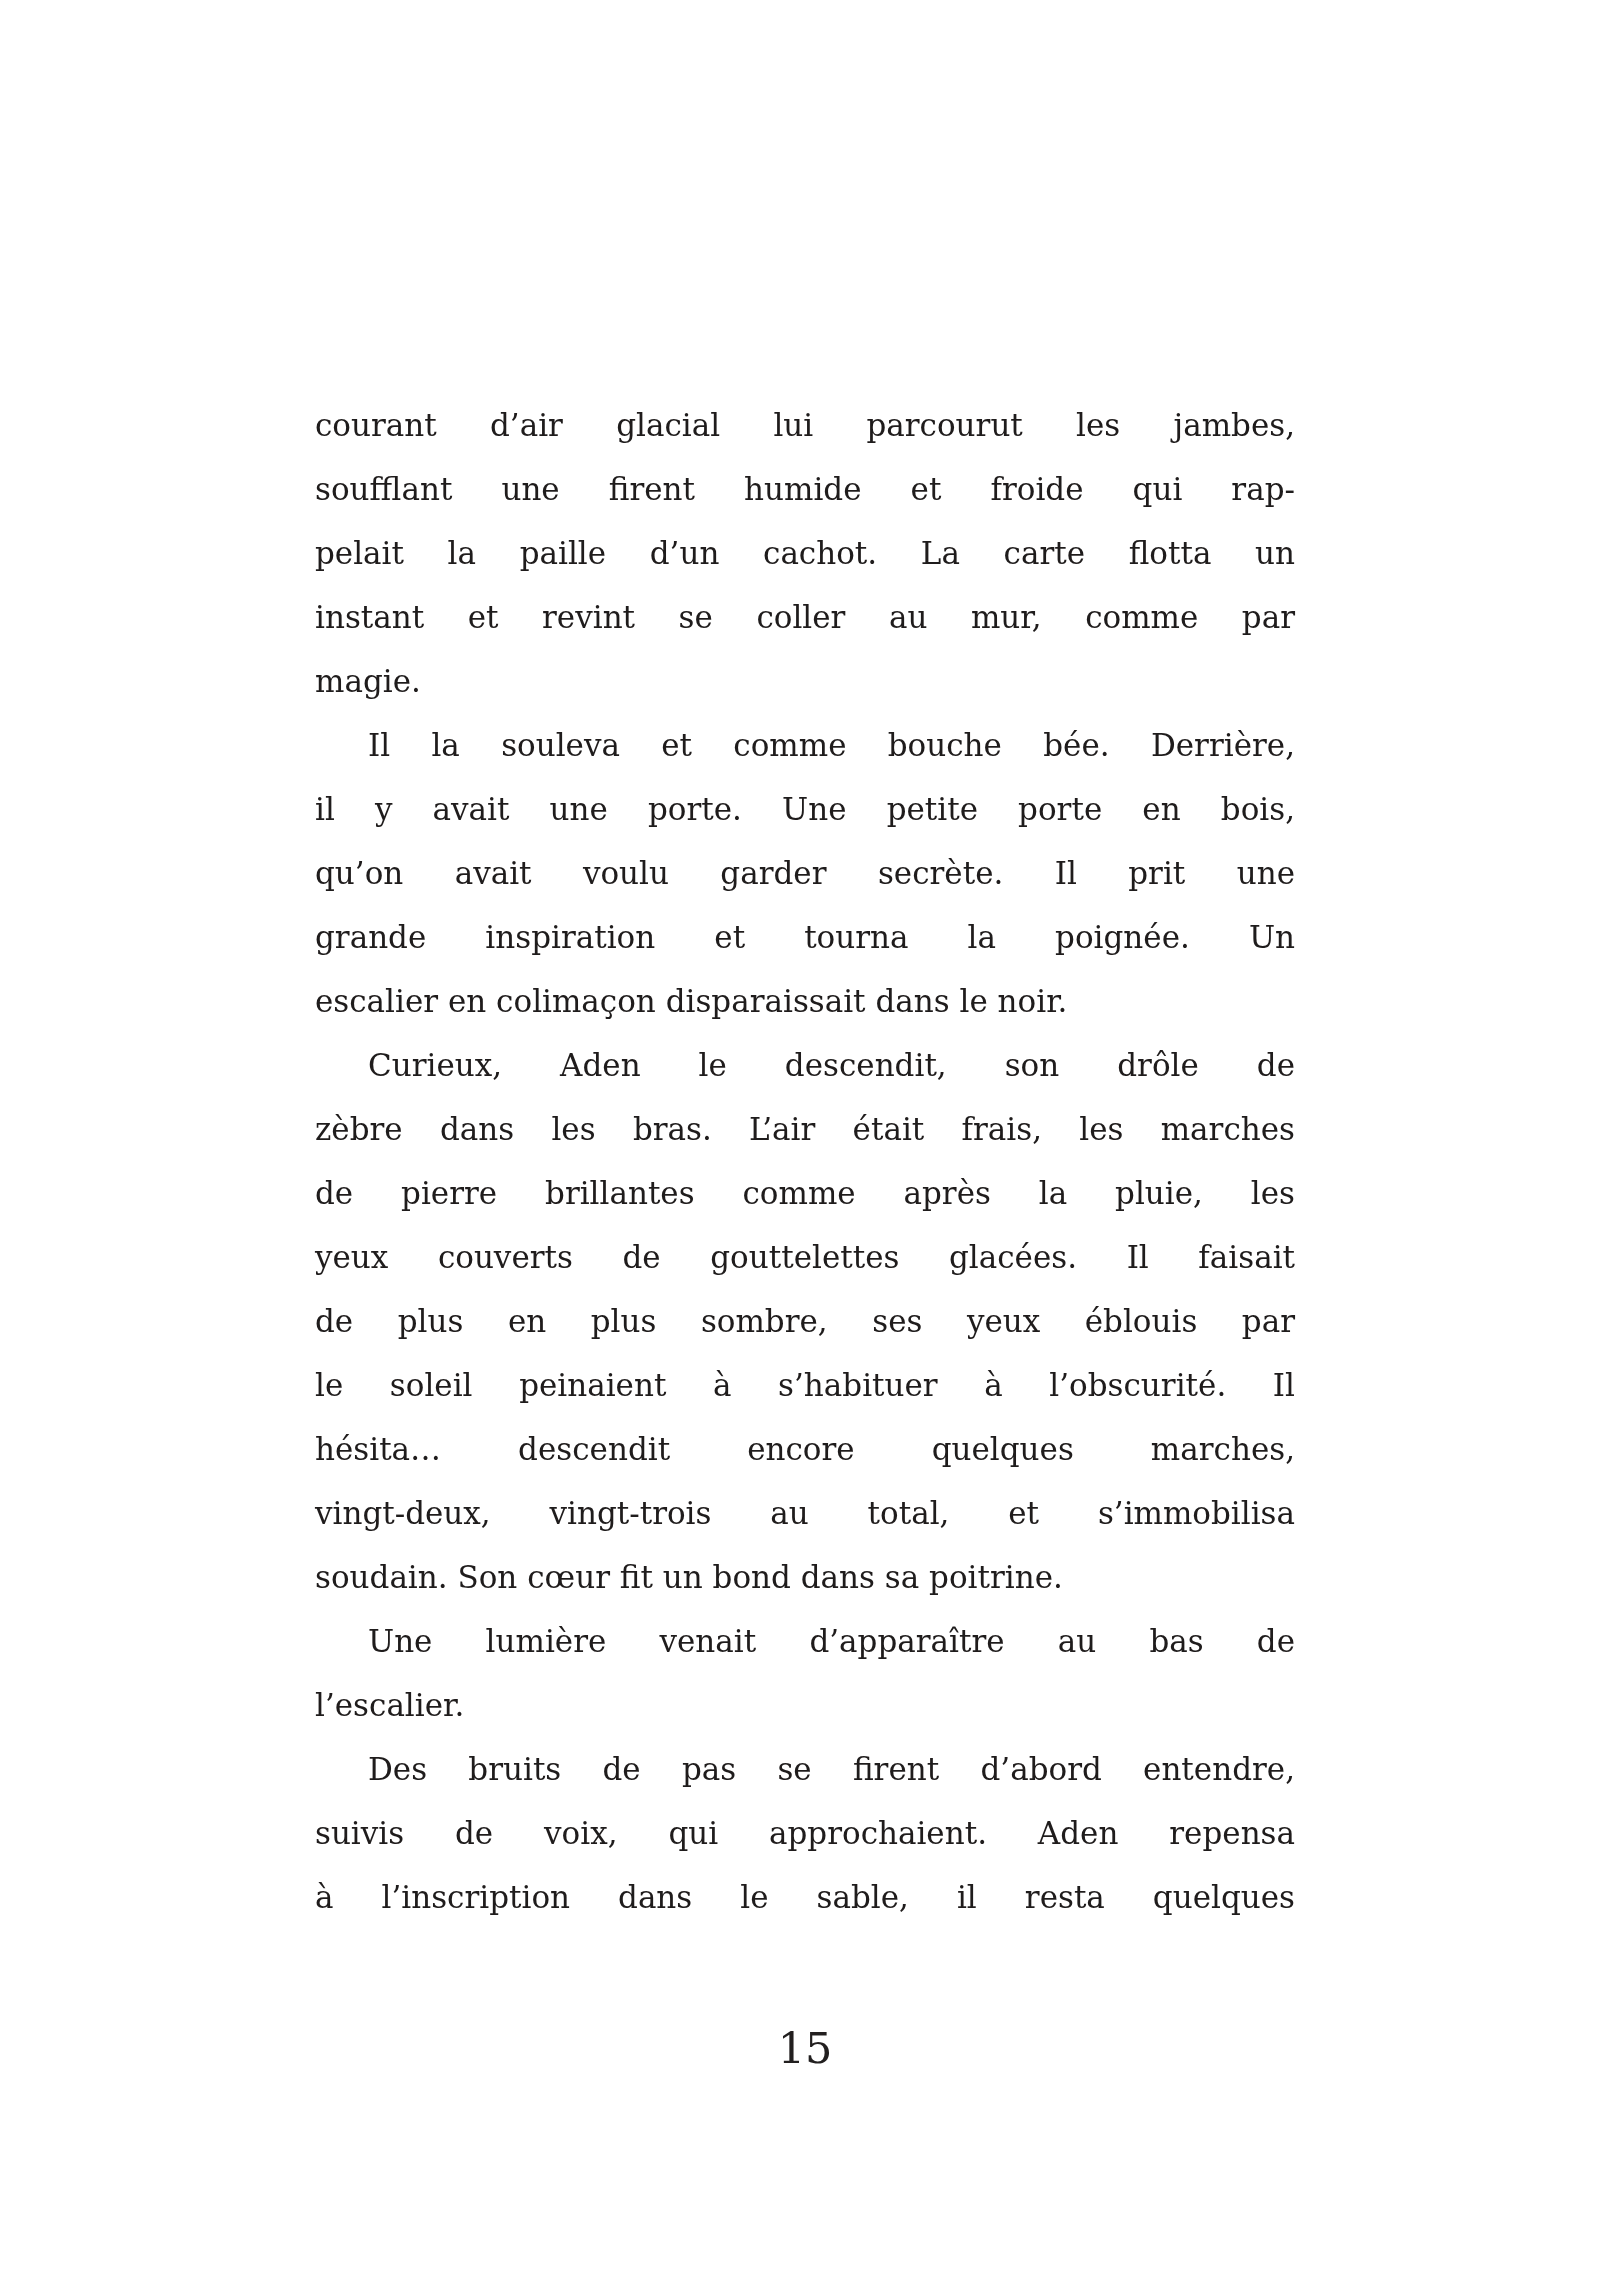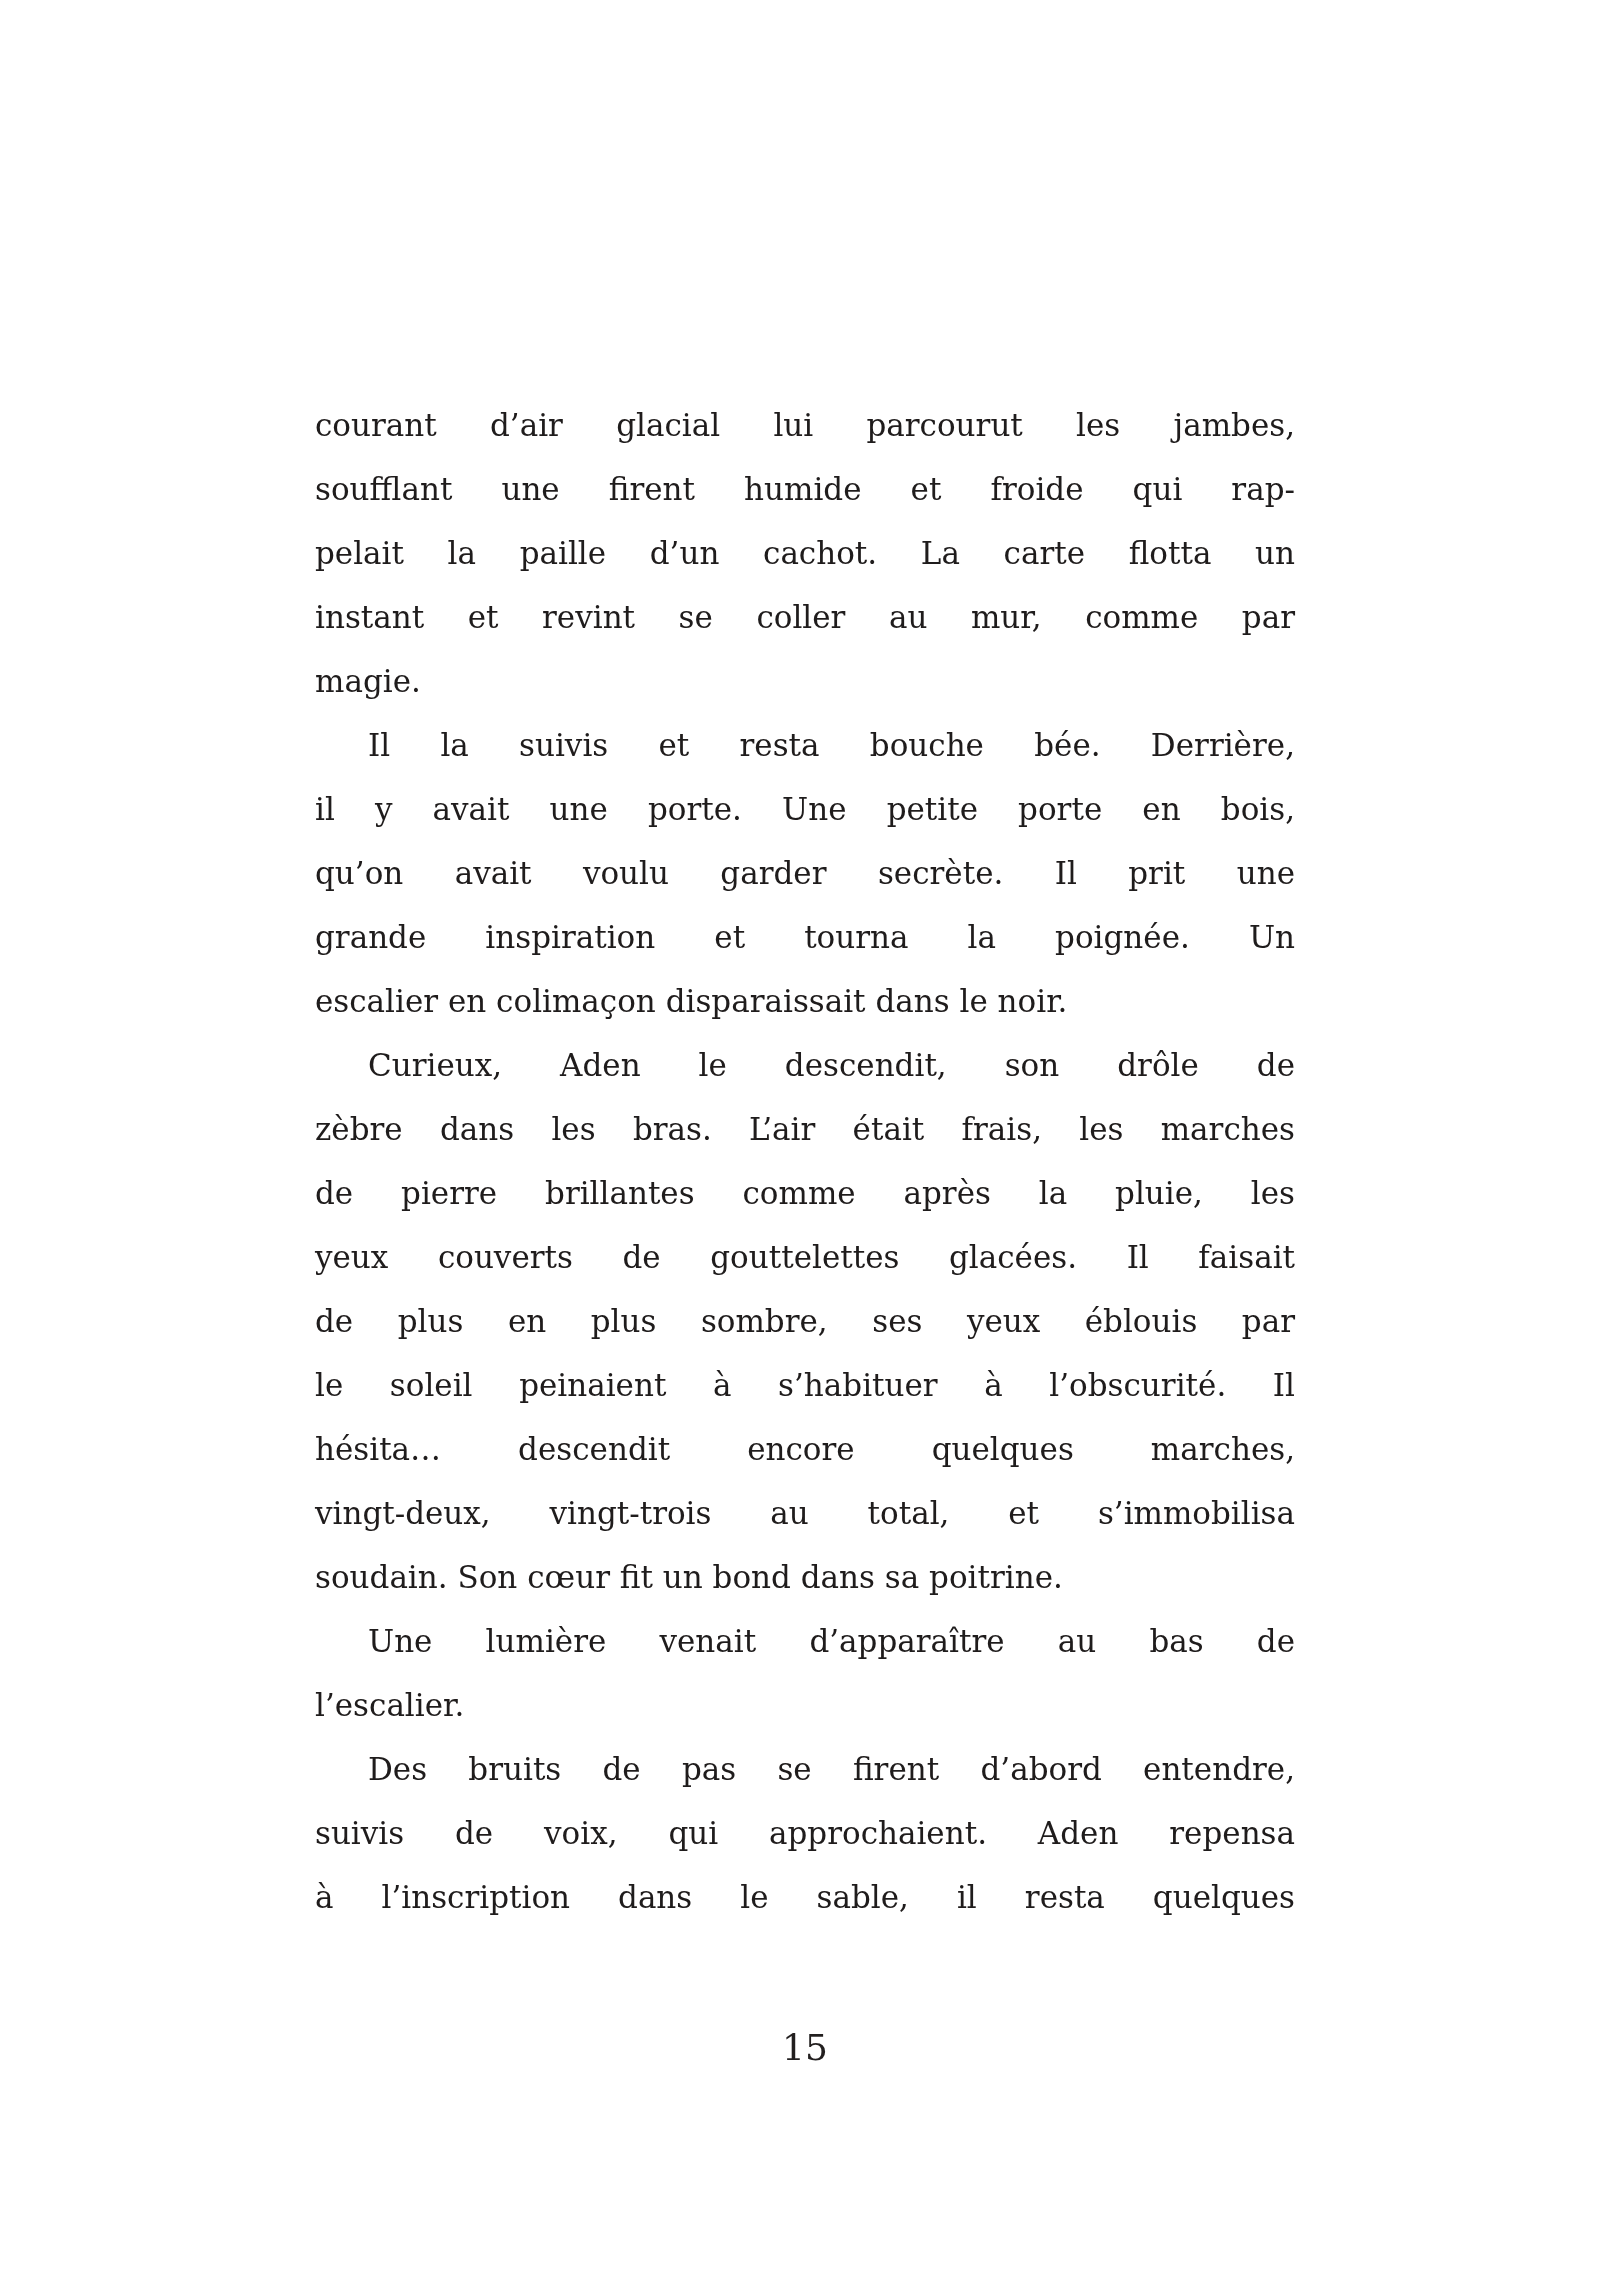--- a/index.html
+++ b/index.html
@@ -41,39 +41,39 @@
     text-align-last: left;
     -moz-text-align-last: left;
   }
   .folio {
     position: absolute;
     left: 315px;
     top: 2025px;
     width: 980px;
     height: 46px;
     line-height: 46px;
-    font-size: 36px;
+    font-size: 43px;
     text-align: center;
     color: #221f1f;
   }
 </style>
 </head>
 <body>
 
 <div class="page">
   <main class="text-block">
       <div class="paragraph">
         <div class="line">courant d’air glacial lui parcourut les jambes,</div>
         <div class="line">soufflant une firent humide et froide qui rap-</div>
         <div class="line">pelait la paille d’un cachot. La carte flotta un</div>
         <div class="line">instant et revint se coller au mur, comme par</div>
         <div class="line endline">magie.</div>
       </div>
       <div class="paragraph">
-        <div class="line indent">Il la suivis et resta bouche bée. Derrière,</div>
+        <div class="line indent">Il la souleva et comme bouche bée. Derrière,</div>
         <div class="line">il y avait une porte. Une petite porte en bois,</div>
         <div class="line">qu’on avait voulu garder secrète. Il prit une</div>
         <div class="line">grande inspiration et tourna la poignée. Un</div>
         <div class="line endline">escalier en colimaçon disparaissait dans le noir.</div>
       </div>
       <div class="paragraph">
         <div class="line indent">Curieux, Aden le descendit, son drôle de</div>
         <div class="line">zèbre dans les bras. L’air était frais, les marches</div>
         <div class="line">de pierre brillantes comme après la pluie, les</div>
         <div class="line">yeux couverts de gouttelettes glacées. Il faisait</div>

